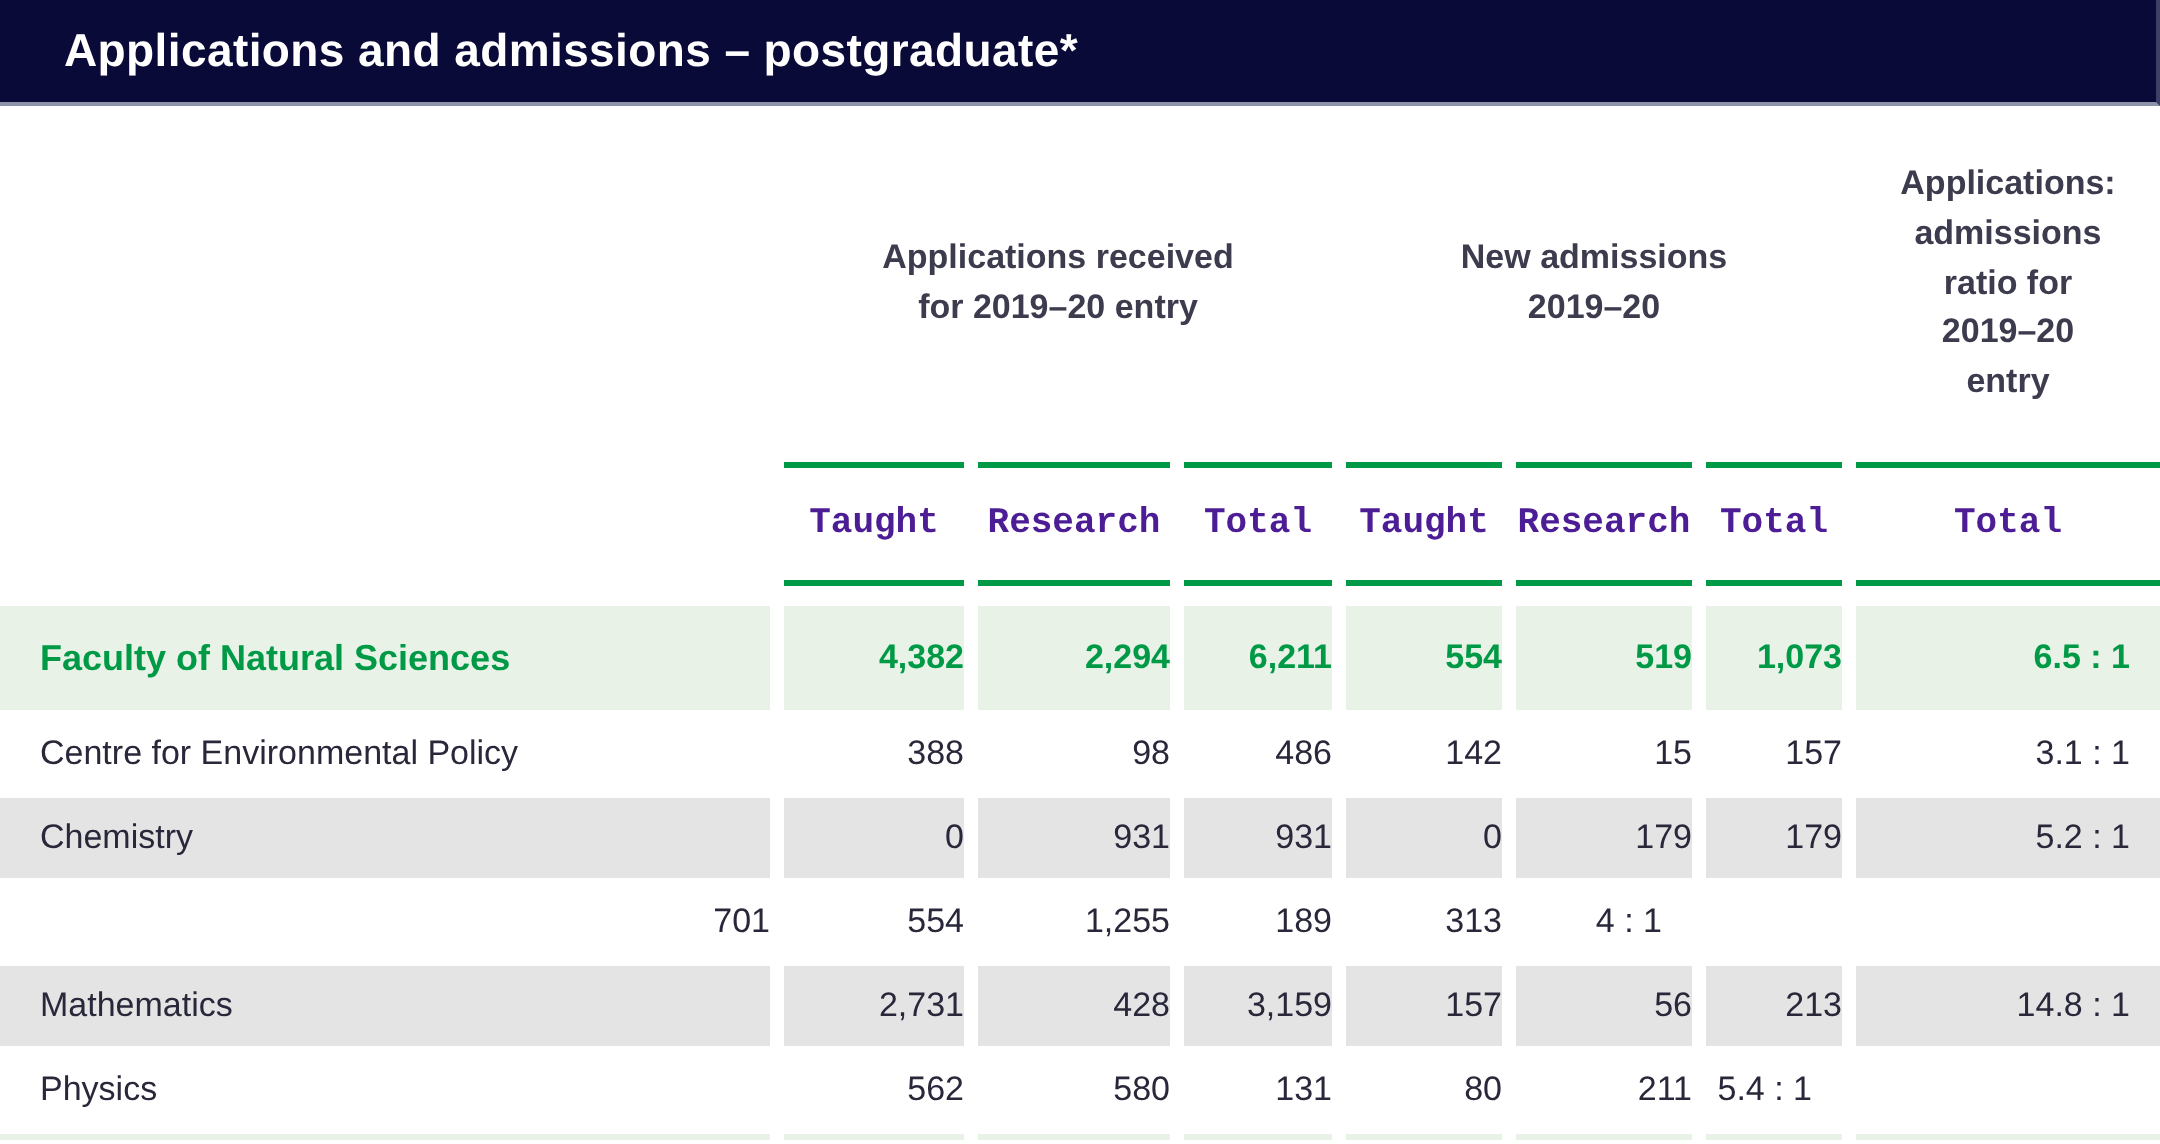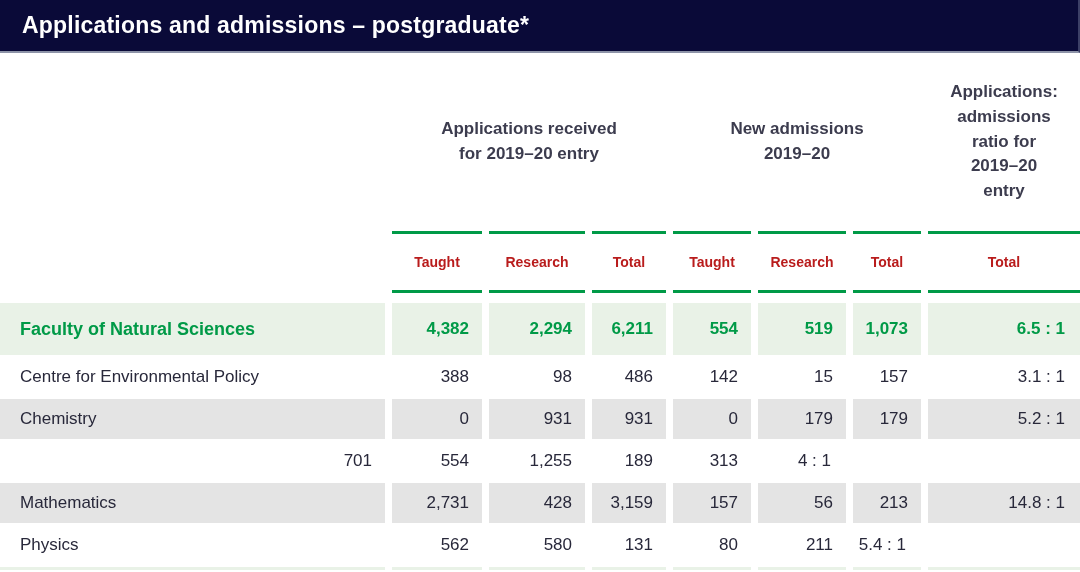--- a/index.html
+++ b/index.html
@@ -4,21 +4,21 @@
 <style>
   * { margin: 0; padding: 0; box-sizing: border-box; }
   html, body { background: #ffffff; }
   body {
     width: 1080px; height: 572px; overflow: hidden;
     font-family: "Liberation Sans", "DejaVu Sans", sans-serif;
     color: var(--text-dark, #28283a);
   }
   .title-bar {
     height: 53px; background: var(--header-bg, #0a0a38);
-    display: flex; align-items: center; padding-left: 22px;
+    display: flex; align-items: center; padding-left: 32px;
     border-bottom: 2px solid #8d93a8; border-right: 2px solid #3c3f66;
   }
   .title-bar h1 {
     color: #ffffff; font-size: 23px; font-weight: bold; letter-spacing: 0.2px;
   }
   .row {
     display: grid;
     grid-template-columns: 385px 90px 96px 74px 78px 88px 68px 152px;
     column-gap: 7px;
   }
@@ -30,31 +30,31 @@
   }
   .group-1 { grid-column: 2 / span 3; }
   .group-2 { grid-column: 5 / span 3; }
   .group-3 { grid-column: 8; }
   
   .subheader-row { height: 62px; }
   .subheader-row .cell {
     border-top: 3px solid var(--accent-green, #009a47);
     border-bottom: 3px solid var(--accent-green, #009a47);
     display: flex; align-items: center; justify-content: center;
-    font-size: 14px; font-weight: bold; color: #b91c1c;
+    font-size: 18px; font-weight: bold; color: #4c1d95; font-family: Liberation Mono, monospace;
   }
   .subheader-row .spacer { border: none; }
   
   .table-body { margin-top: 10px; }
   .data-row { height: 40px; margin-bottom: 2px; }
   .data-row .cell {
     display: flex; align-items: center; font-size: 17px;
   }
   .data-row .label-cell { padding-left: 20px; }
-  .data-row .value-cell { justify-content: flex-end; padding-right: 13px; }
+  .data-row .value-cell { justify-content: flex-end; }
   .data-row .value-cell:last-child { padding-right: 15px; }
   .data-row.striped .cell { background: var(--row-gray-bg, #e4e4e4); }
   .data-row.highlight { height: 52px; }
   .data-row.highlight .cell {
     background: var(--row-green-bg, #e9f2e7);
     color: var(--accent-green, #009a47); font-weight: bold;
   }
   .data-row.highlight .label-cell { font-size: 18px; }
   
   .partial-row { height: 3px; }

